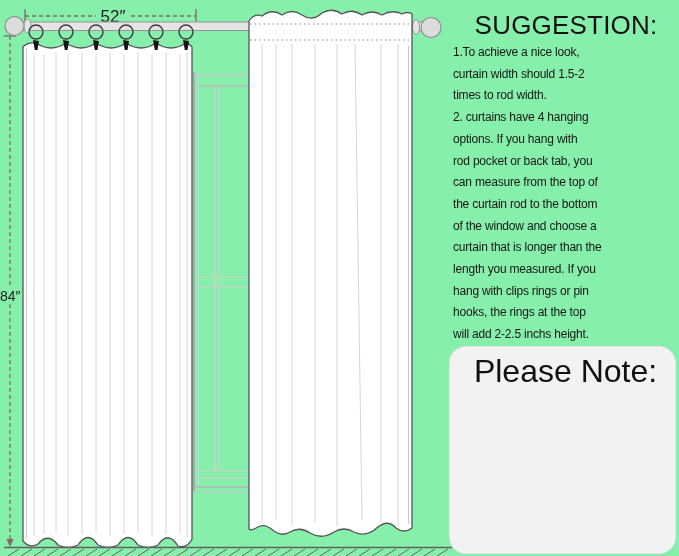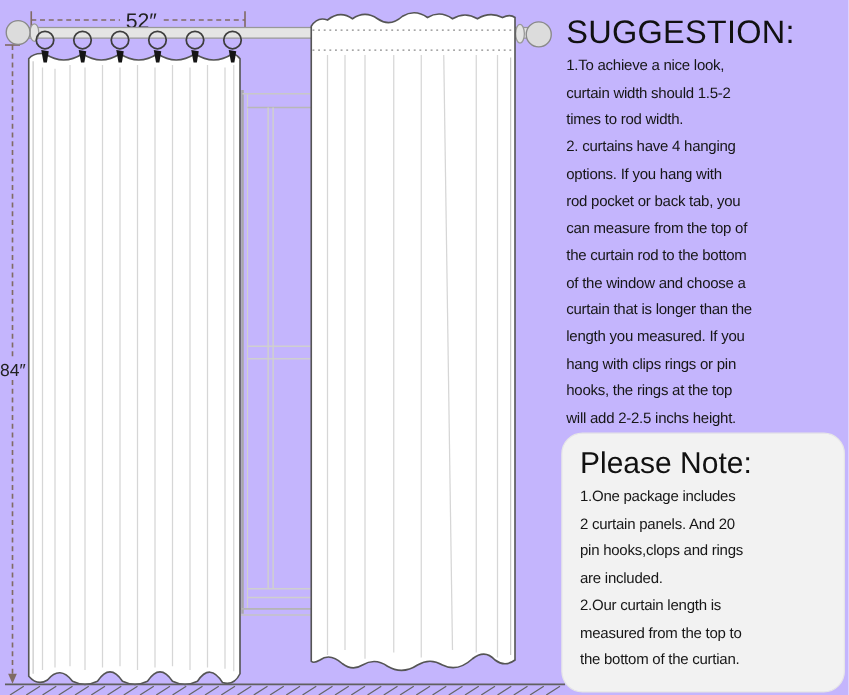--- a/index.html
+++ b/index.html
@@ -1,38 +1,39 @@
 <!DOCTYPE html>
 <html><head>
 <meta charset="utf-8">
 <style>
   html,body{margin:0;padding:0;background:#fff;}
   .canvas{
-    position:relative;width:679px;height:556px;background:#c4b5fd;
+    position:relative;width:679px;height:556px;background:#86efac;
     font-family:"Liberation Sans",sans-serif;overflow:hidden;
   }
   .diagram-svg{position:absolute;left:0;top:0;}
   .suggestion{
     position:absolute;left:453px;top:8px;width:226px;color:#141414;
   }
   .sg-title{
     font-size:26px;line-height:34px;font-weight:400;letter-spacing:0.2px;color:#111;
     white-space:nowrap;
+    text-align:center;
   }
   .body-text{
     font-size:12px;line-height:21.7px;letter-spacing:-0.2px;color:#161616;
     white-space:pre-line;
   }
   .note-box{
     position:absolute;left:449px;top:346px;width:227px;height:208px;
     box-sizing:border-box;background:#f2f2f2;border:1px solid #e6e6e6;
     border-radius:17px;padding:8px 8px 0 14px;color:#141414;
   }
   .note-title{
-    font-size:24px;line-height:32px;font-weight:400;color:#111;white-space:nowrap;
+    font-size:32px;line-height:32px;font-weight:400;color:#111;white-space:nowrap;text-align:center;
   }
   svg text{font-family:"Liberation Sans",sans-serif;}
 </style>
 </head>
 <body>
 
 <div class="canvas">
 
   <svg class="diagram-svg" width="455" height="556" viewBox="0 0 455 556">
 
@@ -167,22 +168,15 @@
 of the window and choose a
 curtain that is longer than the
 length you measured. If you
 hang with clips rings or pin
 hooks, the rings at the top
 will add 2-2.5 inchs height.</div>
   </div>
 
   <div class="note-box">
     <div class="note-title">Please Note:</div>
-    <div class="body-text">1.One package includes
-2 curtain panels. And 20
-pin hooks,clops and rings
-are included.
-2.Our curtain length is
-measured from the top to
-the bottom of the curtian.</div>
   </div>
 
 </div>
 
 </body></html>

